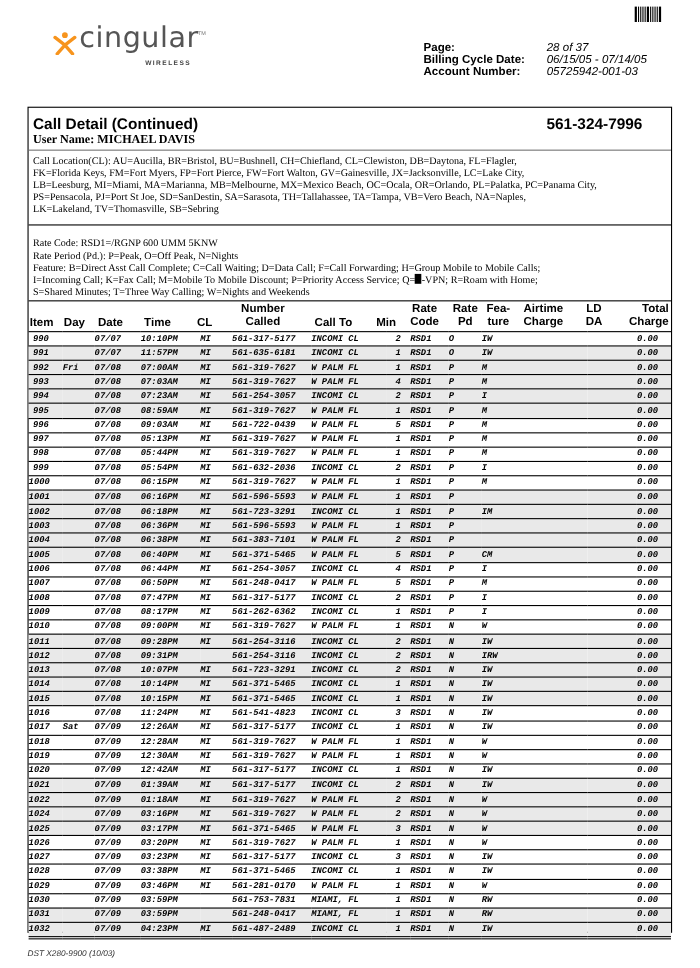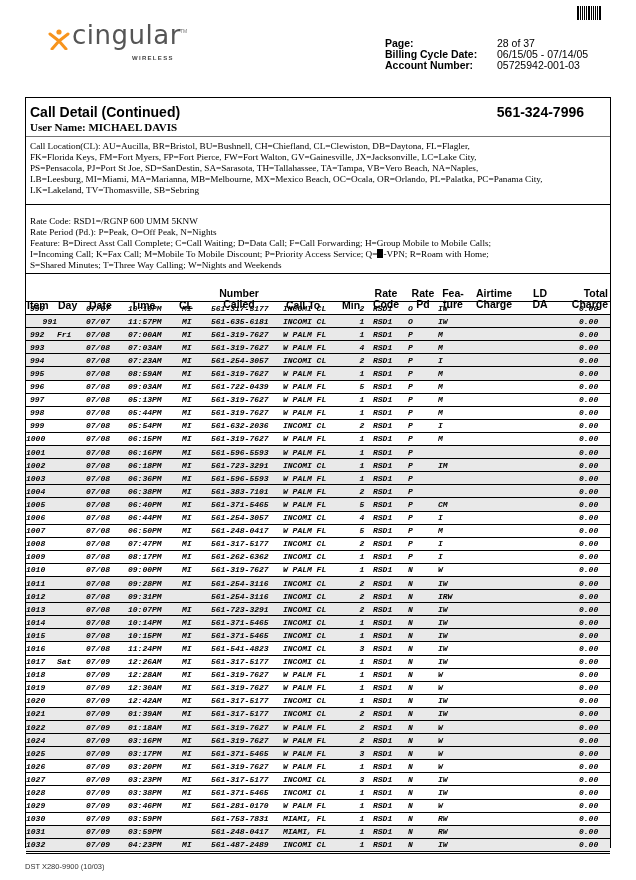--- a/index.html
+++ b/index.html
@@ -7,37 +7,37 @@
   .barcode { position:absolute; left:577px; top:6px; width:24px; height:14px; display:flex; gap:1px; }
   .barcode span { display:block; background:#000; height:14px; }
   .logo { position:absolute; left:48px; top:22px; width:140px; height:46px; }
   .logo-x { position:absolute; left:0; top:6px; width:22px; height:22px; }
   .logo-word { position:absolute; left:24px; top:-2px; font-size:26px; color:#555; letter-spacing:0.5px; font-family:"DejaVu Sans", sans-serif; font-weight:normal; }
   .logo-tm { position:absolute; left:132px; top:6px; font-size:5px; color:#777; }
   .logo-sub { position:absolute; left:84px; top:33px; font-size:6px; color:#444; letter-spacing:1.3px; font-weight:bold; }
   .acct { position:absolute; left:385px; top:38px; font-size:10.5px; font-weight:bold; line-height:11px; }
   .acct .row { display:flex; }
   .acct .lbl { width:112px; }
-  .acct .val { font-weight:normal; }
+  .acct .val { font-weight:normal;font-style:italic; }
   .frame { position:absolute; left:25px; top:97px; width:586px; height:751px; border:1.5px solid #000; box-sizing:border-box; }
   .hdr { height:38px; border-bottom:1px solid #737373; position:relative; }
   .title { position:absolute; left:4px; top:6px; font-size:14px; font-weight:bold; }
   .phone { position:absolute; right:26px; top:6px; font-size:14px; font-weight:bold; }
   .user { position:absolute; left:4px; top:23px; font-size:11px; font-weight:bold; font-family:"Liberation Serif", serif; }
   .legend { font-family:"Liberation Serif", serif; font-size:9.2px; line-height:11px; padding:4px 4px 0 4px; }
   .legend p { margin:0; }
   .gap { height:11px; }
   .qbox { display:inline-block; width:6px; height:9px; background:#000; vertical-align:-1px; }
   .thead { position:relative; height:27px; border-top:1px solid #000; margin-top:0; font-size:10.5px; font-weight:bold; }
-  .th { position:absolute; line-height:11px; text-align:center;margin-top:12px; }
+  .th { position:absolute; line-height:11px; text-align:center; }
   table { border-collapse:collapse; width:100%; font-family:"Liberation Mono", monospace; font-size:8px; font-weight:bold;font-style:italic; }
   td { height:12.1px; padding:0; white-space:pre; border-top:1px solid #000; }
   tr.sh td { background:#e9e9e9; }
   tr:last-child td { border-bottom:3px double #000; }
-  .footer { position:absolute; left:25px; top:862px; font-size:7.5px; color:#333; }
+  .footer { position:absolute; left:25px; top:862px; font-size:7.5px; color:#333;font-style:italic; }
 </style>
 </head>
 <body>
 
 <div class="barcode">
   <span style="width:2px"></span>
     <span style="width:1px"></span>
     <span style="width:1px"></span>
     <span style="width:2px"></span>
     <span style="width:1px"></span>
@@ -76,22 +76,22 @@
 
 <div class="frame">
   <div class="hdr">
     <span class="title">Call Detail (Continued)</span>
     <span class="phone">561-324-7996</span>
     <span class="user">User Name: MICHAEL DAVIS</span>
   </div>
   <div class="legend">
     <p>Call Location(CL):  AU=Aucilla, BR=Bristol, BU=Bushnell, CH=Chiefland, CL=Clewiston, DB=Daytona, FL=Flagler,</p>
     <p>FK=Florida Keys, FM=Fort Myers, FP=Fort Pierce, FW=Fort Walton, GV=Gainesville, JX=Jacksonville, LC=Lake City,</p>
+    <p>LB=Leesburg, MI=Miami, MA=Marianna, MB=Melbourne, MX=Mexico Beach, OC=Ocala, OR=Orlando, PL=Palatka, PC=Panama City,</p>
     <p>PS=Pensacola, PJ=Port St Joe, SD=SanDestin, SA=Sarasota, TH=Tallahassee, TA=Tampa, VB=Vero Beach, NA=Naples,</p>
-    <p>LB=Leesburg, MI=Miami, MA=Marianna, MB=Melbourne, MX=Mexico Beach, OC=Ocala, OR=Orlando, PL=Palatka, PC=Panama City,</p>
     <p>LK=Lakeland, TV=Thomasville, SB=Sebring</p>
     <div class="gap" style="border-bottom:1px solid #000;margin:0 -4px 11px -4px;height:8px"></div>
     <p>Rate Code: RSD1=/RGNP 600 UMM 5KNW</p>
     <p>Rate Period (Pd.): P=Peak, O=Off Peak, N=Nights</p>
     <p>Feature: B=Direct Asst Call Complete; C=Call Waiting; D=Data Call; F=Call Forwarding; H=Group Mobile to Mobile Calls;</p>
     <p><span>I=Incoming Call; K=Fax Call; M=Mobile To Mobile Discount; P=Priority Access Service; Q=</span><span class="qbox"></span><span>-VPN; R=Roam with Home;</span></p>
     <p>S=Shared Minutes;  T=Three Way Calling; W=Nights and Weekends</p>
   </div>
   <div class="thead" style="margin-top:2px">
     <div class="th" style="left:1px;top:14px">Item</div>
@@ -156,21 +156,21 @@
           <td>561-317-5177</td>
           <td>INCOMI CL</td>
           <td style="text-align: center;">2</td>
           <td>RSD1</td>
           <td>O</td>
           <td>IW</td>
           <td></td>
           <td>0.00</td>
         </tr>
         <tr class="sh">
-          <td style="padding-left: 4px; text-align: right;">991</td>
+          <td style="padding-left: 4px;">991</td>
           <td></td>
           <td>07/07</td>
           <td>11:57PM</td>
           <td>MI</td>
           <td>561-635-6181</td>
           <td>INCOMI CL</td>
           <td style="text-align: center;">1</td>
           <td>RSD1</td>
           <td>O</td>
           <td>IW</td>

